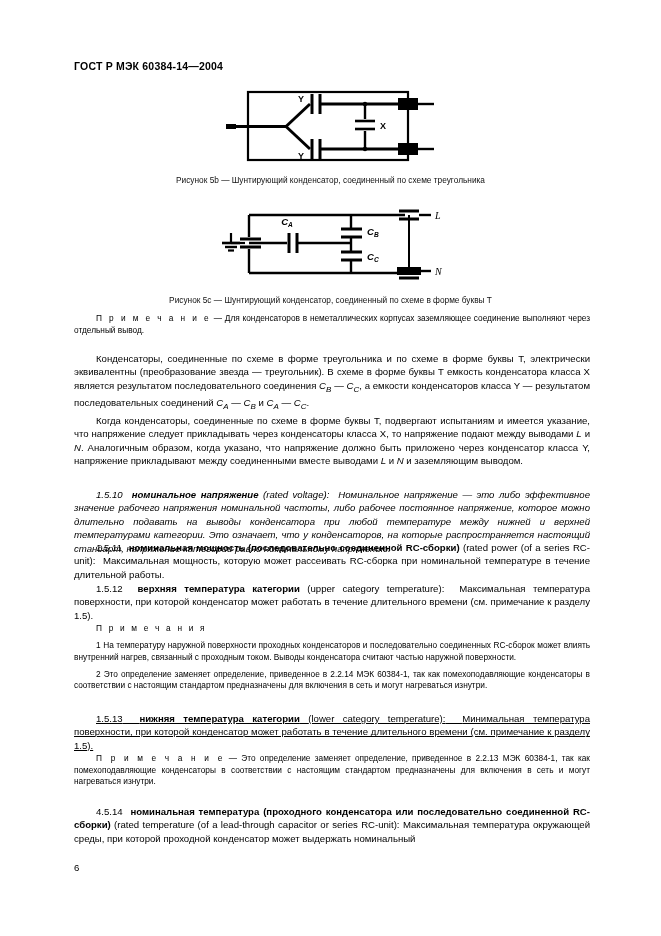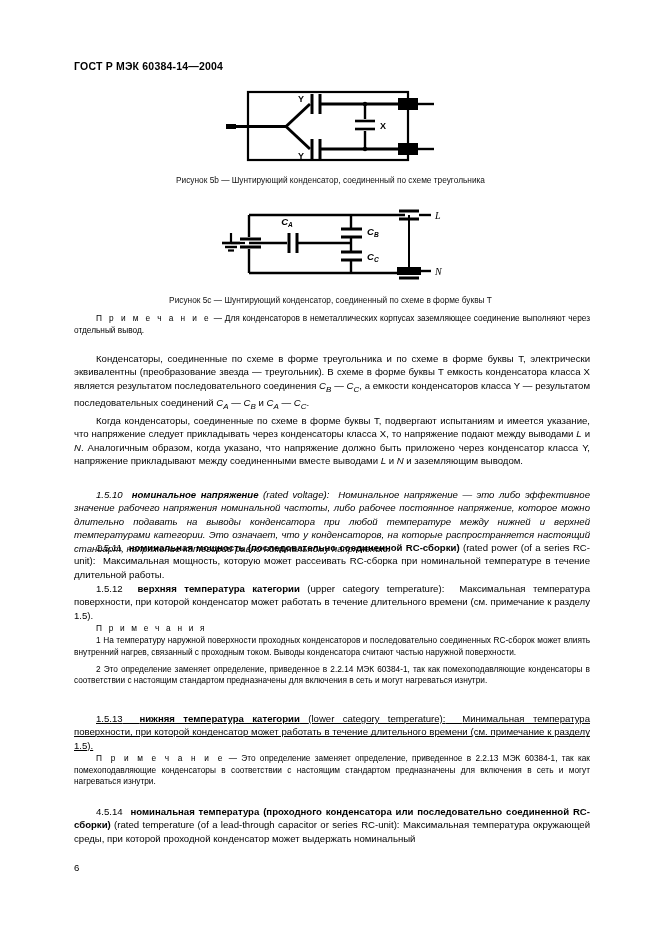--- a/index.html
+++ b/index.html
@@ -242,21 +242,21 @@
   </div>
 
   <div class="col" id="p-t1512">
     <p class="body indent">
       <span class="term-num">1.5.12</span>&nbsp;&nbsp;<b>верхняя температура категории</b>&nbsp;<span>(upper category temperature)</span><span>:</span>&nbsp; <span>Максимальная температура поверхности, при которой конденсатор может работать в течение длительного времени (см. примечание к разделу 1.5).</span>
     </p>
   </div>
 
   <div class="col" id="p-notes1">
     <p class="notes-head">П р и м е ч а н и я</p>
-    <p class="notes-body" style="">1  На температуру наружной поверхности проходных конденсаторов и последовательно соединенных RC-сборок может влиять внутренний нагрев, связанный с проходным током. Выводы конденсатора считают частью наружной поверхности.</p>
+    <p class="notes-body" style="margin-top:5px;">1  На температуру наружной поверхности проходных конденсаторов и последовательно соединенных RC-сборок может влиять внутренний нагрев, связанный с проходным током. Выводы конденсатора считают частью наружной поверхности.</p>
     <p class="notes-body" style="margin-top:5px;">2  Это определение заменяет определение, приведенное в 2.2.14 МЭК 60384-1, так как помехоподавляющие конденсаторы в соответствии с настоящим стандартом предназначены для включения в сеть и могут нагреваться изнутри.</p>
   </div>
 
   <div class="col" id="p-t1513">
     <p class="body indent">
       <span class="term-num">1.5.13</span>&nbsp;&nbsp;<b>нижняя температура категории</b>&nbsp;<span>(lower category temperature)</span><span>:</span>&nbsp; <span>Минимальная температура поверхности, при которой конденсатор может работать в течение длительного времени (см. примечание к разделу 1.5).</span>
     </p>
   </div>
 
   <div class="col" id="p-note2">

